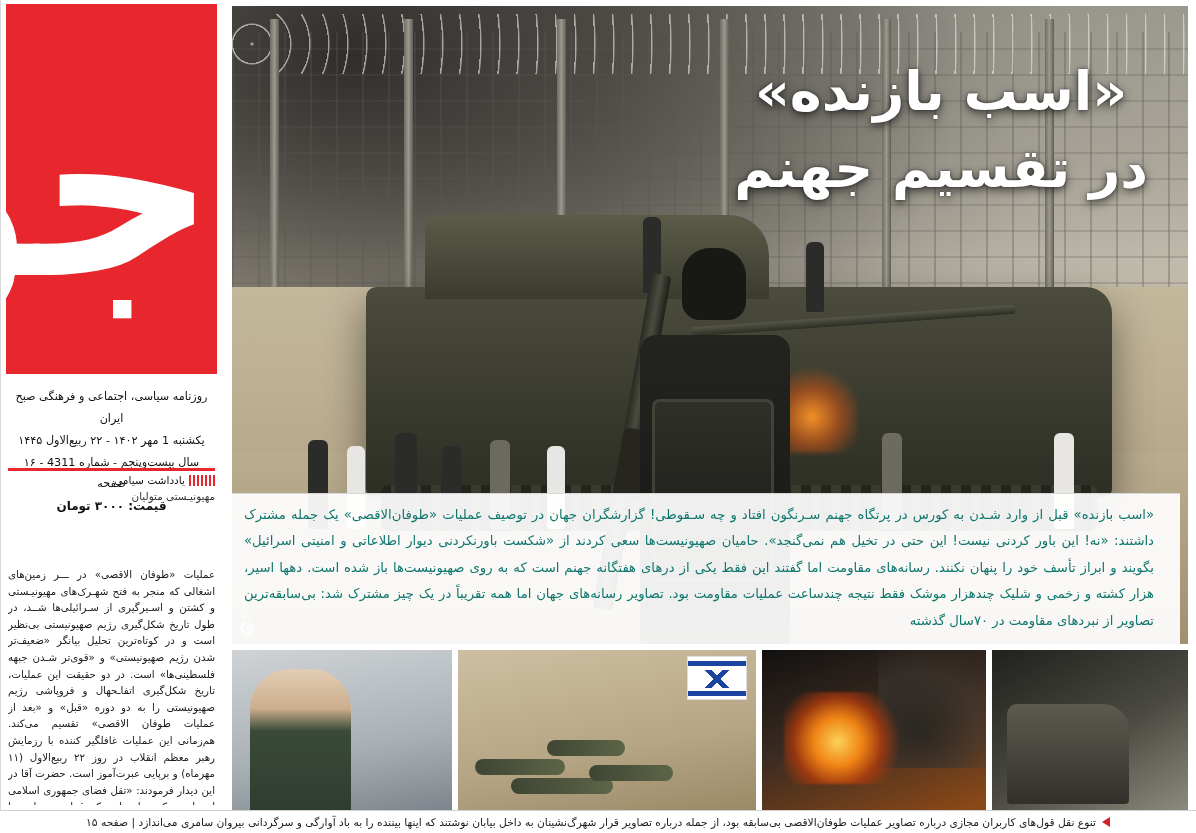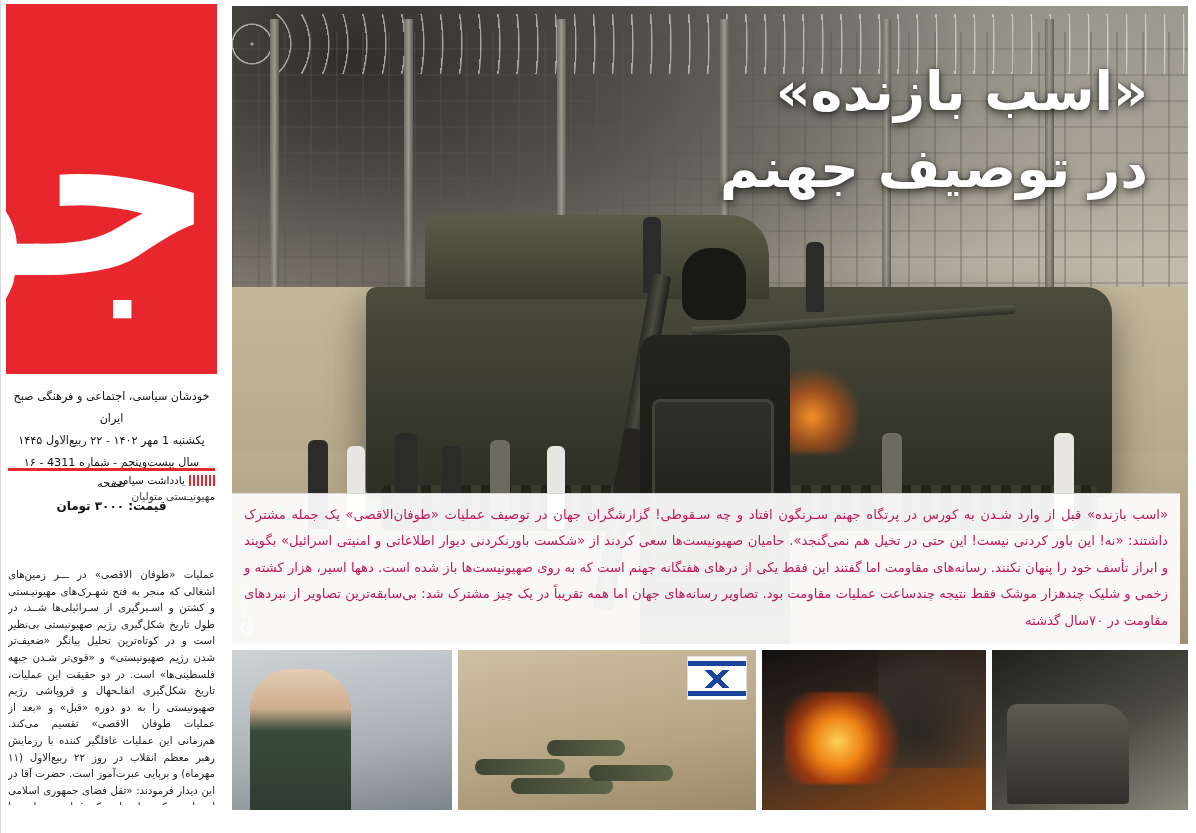--- a/index.html
+++ b/index.html
@@ -159,31 +159,31 @@
     top: 48px; right: 40px;
     text-align: right;
     color: #ffffff;
     font-family: "DejaVu Sans", sans-serif;
     font-weight: bold;
     font-size: 54px;
     line-height: 1.42;
     text-shadow: 0 3px 10px rgba(0,0,0,.65), 0 0 3px rgba(0,0,0,.5);
     direction: rtl;
   }
-  .headline div { white-space: nowrap; }
+  .headline div { white-space: nowrap; text-align: center; }
 
   
   .lead {
     position: absolute;
     left: 0; right: 8px; bottom: 0;
     background: rgba(255,255,255,0.93);
-    padding: 8px 12px 10px 12px;
+    padding: 8px 26px 10px 12px;
     font-size: 13.2px;
     line-height: 2.0;
-    color: #be185d;
+    color: #0f766e;
     direction: rtl;
     text-align: justify;
     border-top: 1px solid #d7d7d7;
   }
 
   
   .strip {
     position:absolute;
     left: 8px; right: 8px; top: 650px;
     height: 160px;
@@ -368,21 +368,21 @@
         <div class="torso"></div>
         <div class="vest"></div>
         <div class="head"></div>
       </div>
 
       <div class="getty-badge">©</div>
       <div class="getty">GETTYIMAGES</div>
 
       <div class="headline">
         <div>«اسب بازنده»</div>
-        <div>در توصیف جهنم</div>
+        <div>در تقسیم جهنم</div>
       </div>
 
       <div class="lead">«اسب بازنده» قبل از وارد شـدن به کورس در پرتگاه جهنم سـرنگون افتاد و چه سـقوطی! گزارشگران جهان در توصیف عملیات «طوفان‌الاقصی» یک جمله مشترک داشتند: «نه! این باور کردنی نیست! این حتی در تخیل هم نمی‌گنجد». حامیان صهیونیست‌ها سعی کردند از «شکست باورنکردنی دیوار اطلاعاتی و امنیتی اسرائیل» بگویند و ابراز تأسف خود را پنهان نکنند. رسانه‌های مقاومت اما گفتند این فقط یکی از درهای هفتگانه جهنم است که به روی صهیونیست‌ها باز شده است. دهها اسیر، هزار کشته و زخمی و شلیک چندهزار موشک فقط نتیجه چندساعت عملیات مقاومت بود. تصاویر رسانه‌های جهان اما همه تقریباً در یک چیز مشترک شد: بی‌سابقه‌ترین تصاویر از نبردهای مقاومت در ۷۰سال گذشته</div>
     </div>
 
     <div class="strip">
       <div class="cell cell1"></div>
       <div class="cell cell2"></div>
       <div class="cell cell3">
         <div class="body" style="left:6%;  bottom:22%; width:30%;"></div>
@@ -398,21 +398,21 @@
   </div>
 
   <div class="right-col">
     <div class="vrule"></div>
 
     <div class="logo-box">
       <div class="wordmark">جوان</div>
     </div>
 
     <div class="tagline">
-      <div>خودشان سیاسی، اجتماعی و فرهنگی صبح ایران</div>
+      <div>روزنامه سیاسی، اجتماعی و فرهنگی صبح ایران</div>
       <div>یکشنبه 1 مهر ۱۴۰۲ - ۲۲ ربیع‌الاول ۱۴۴۵</div>
       <div>سال بیست‌وپنجم - شماره 4311 - ۱۶ صفحه</div>
       <div class="price">قیمت: ۳۰۰۰ تومان</div>
     </div>
 
     <div class="redline"></div>
 
     <div class="editorial-head">
       <span class="hatch"></span>
       <span>یادداشت سیامی</span>
@@ -421,14 +421,18 @@
 
     <div class="sub-title">
     </div>
 
     <div class="article-body">
       <p>عملیات «طوفان الاقصی» در ـــر زمین‌های اشغالی که منجر به فتح شهـرک‌های مهیونیـستی و کشتن و اسـیرگیری از سـرائیلی‌ها شــد، در طول تاریخ شکل‌گیری رژیم صهیونیستی بی‌نظیر است و در کوتاه‌ترین تحلیل بیانگر «ضعیف‌تر شدن رژیم صهیونیستی» و «قوی‌تر شـدن جبهه فلسطینی‌ها» است. در دو حقیقت این عملیات، تاریخ شکل‌گیری اتفاـحهال و فروپاشی رژیم صهیونیستی را به دو دوره «قبل» و «بعد از عملیات طوفان الاقصی» تقسیم می‌کند. هم‌زمانی این عملیات غافلگیر کننده با رزمایش رهبر معظم انقلاب در روز ۲۲ ربیع‌الاول (۱۱ مهرماه) و برپایی عبرت‌آموز است. حضرت آقا در این دیدار فرمودند: «تقل فضای جمهوری اسلامی این است که دولت‌هایی که قمار تحت‌بازی با رژیم صهیونیستی را برای خودشان سرشق و موفقیت می‌پندند غرر خواهند کرد، باخت منتظر اینهاست.»</p>
 
     </div>
   </div>
 
+  <div class="footbar">
+    <span class="tri"></span>
+    <span>تنوع نقل قول‌های کاربران مجازی درباره تصاویر عملیات طوفان‌الاقصی بی‌سابقه بود، از جمله درباره تصاویر قرار شهرگ‌نشینان به داخل بیابان نوشتند که اینها بیننده را به باد آوارگی و سرگردانی بیروان سامری می‌اندازد | صفحه ۱۵</span>
+  </div>
 
 </div>
 
 </body></html>

